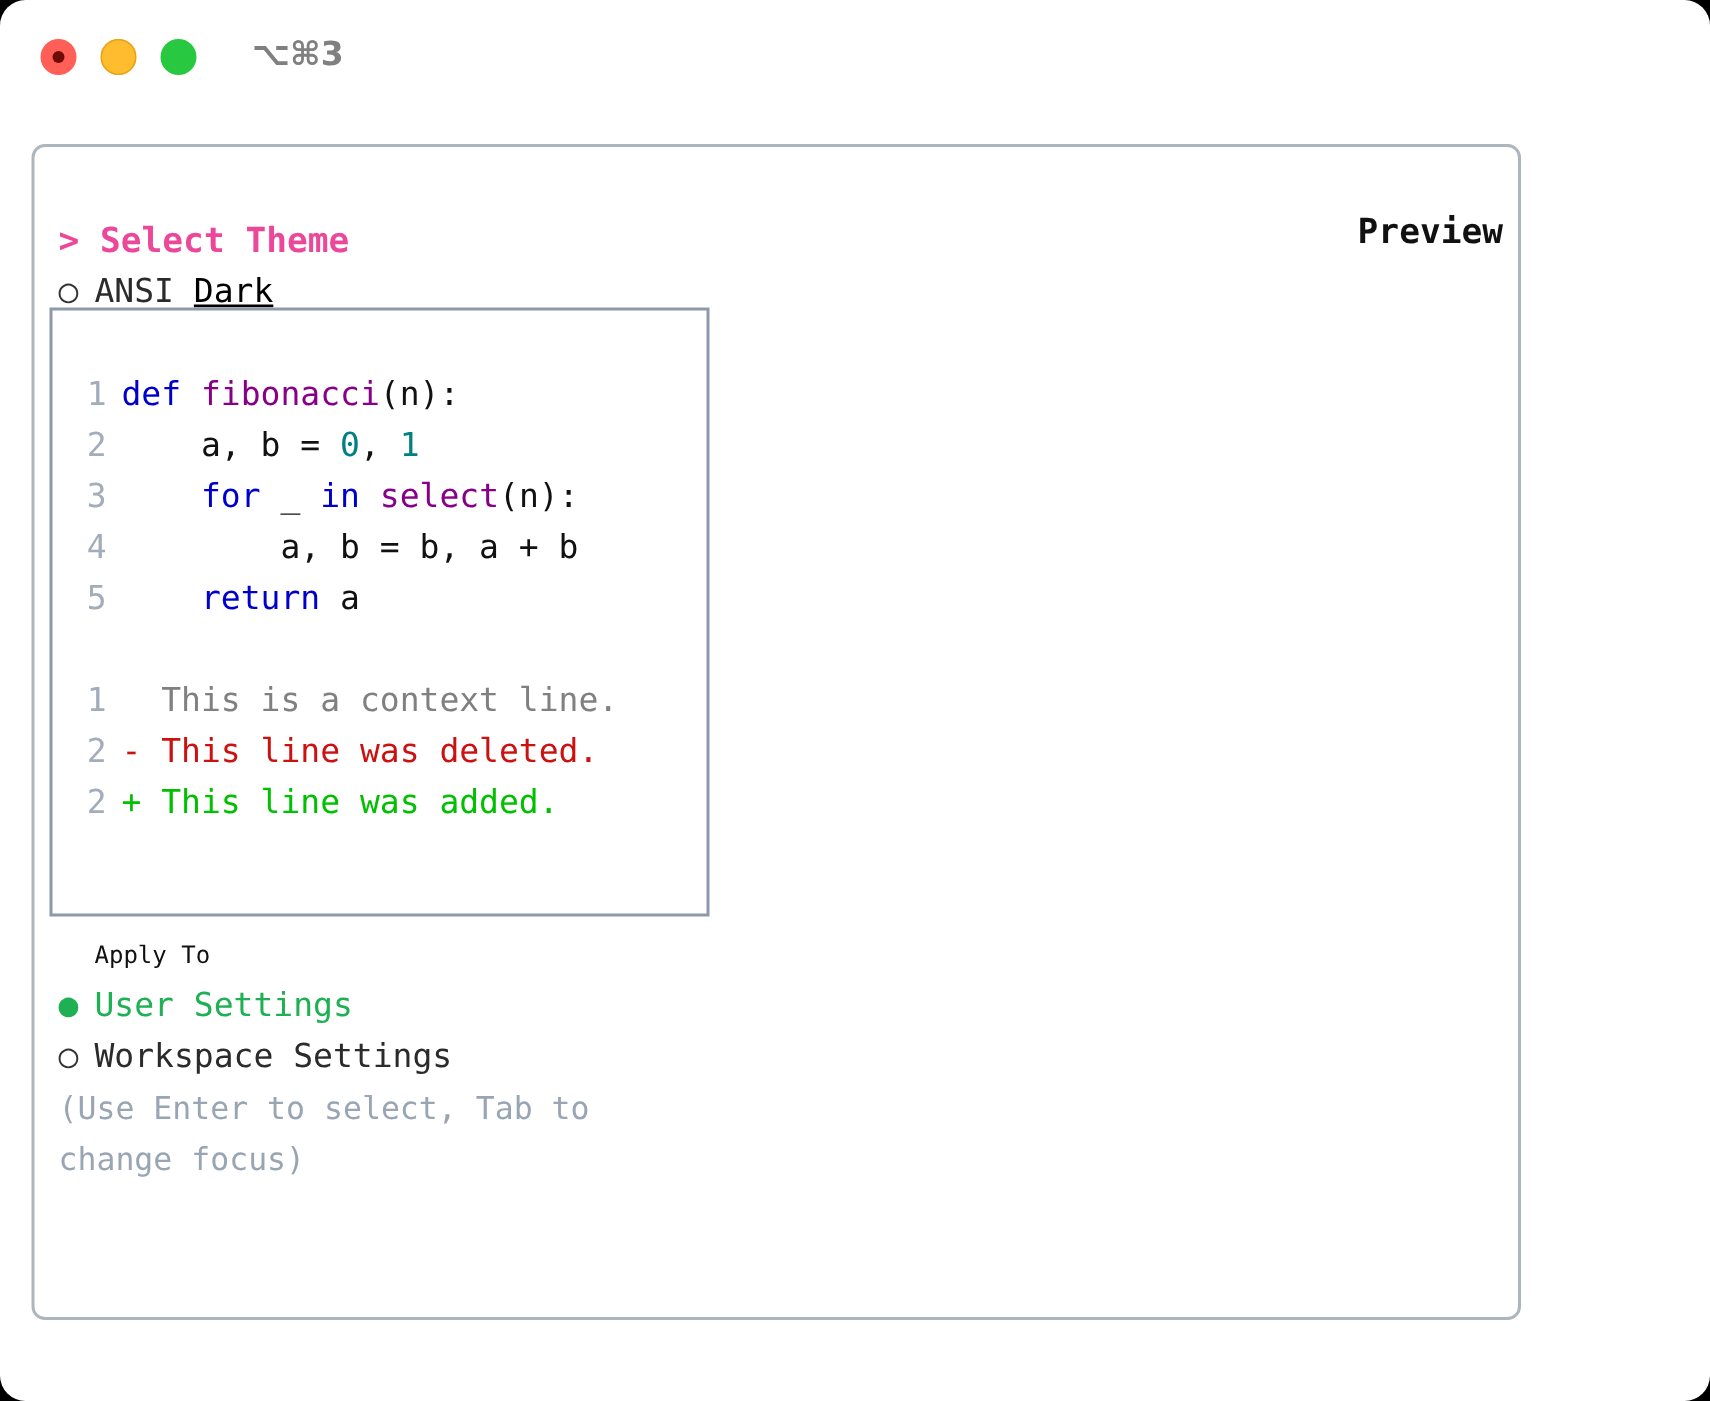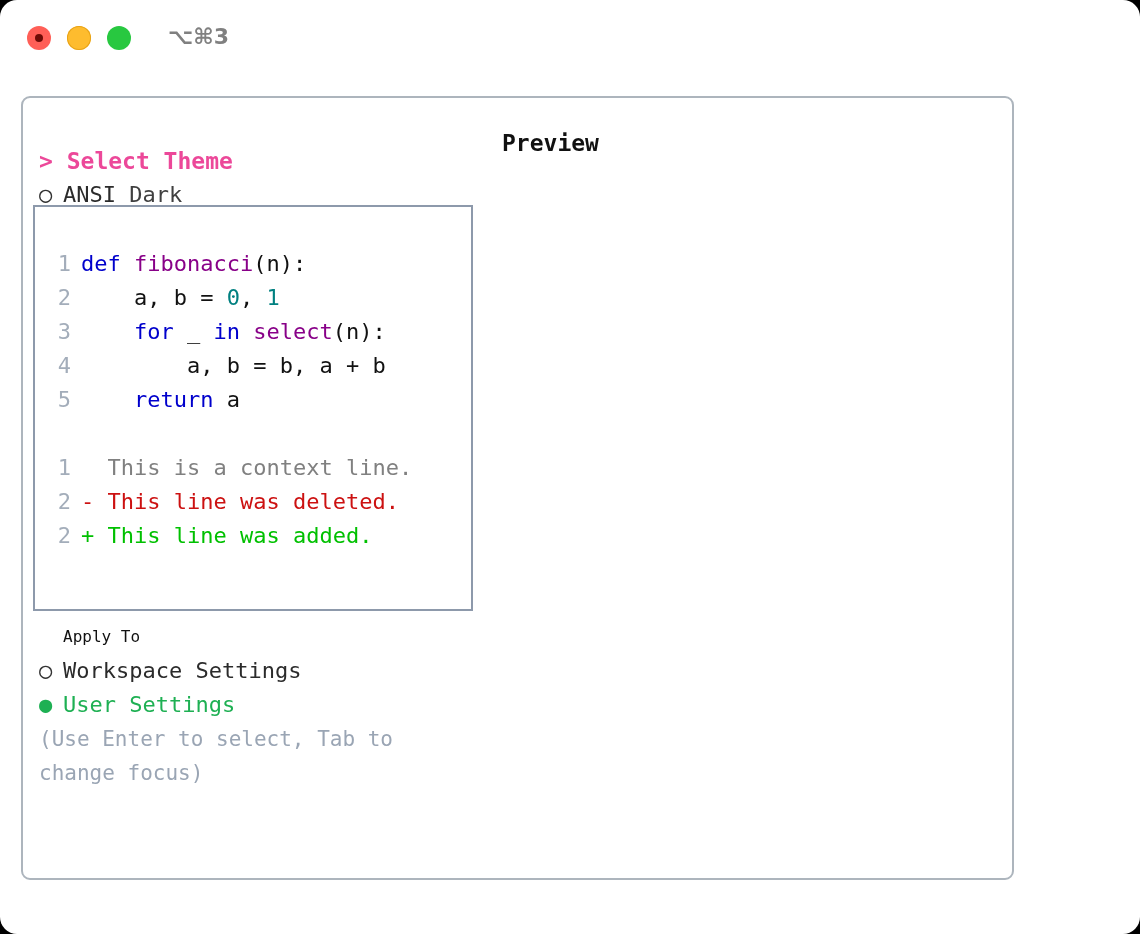--- a/index.html
+++ b/index.html
@@ -94,21 +94,22 @@
   }
   .bullet {
     display: inline-block;
     width: 24px;
     color: #333333;
   }
   .bullet.on { color: #1eb053; }
   .row-name { color: #2b2b2b; text-align: center; }
   .theme-row.selected .row-name { color: #1eb053; }
   .row-cat {
-    color: #404040;
+    color: #000000;
+    text-decoration: underline;
   }
 
   .section-gap { height: 34px; }
   .section-title {
     height: 34px;
     line-height: 34px;
     font-size: 16px;
     color: #111111;
     white-space: pre;
     padding-left: 24px;
@@ -119,22 +120,23 @@
     line-height: 34px;
     color: #9aa5b4;
     white-space: pre-line;
     width: 420px;
   }
 
   
   .right-col {
     position: absolute;
     left: 479px;
-    top: 28px;
+    top: 40px;
     width: 500px;
+    text-align: right;
   }
   .preview-title {
     font-size: 23px;
     font-weight: bold;
     color: #111111;
     height: 34px;
     line-height: 34px;
   }
   .preview-box {
     position: absolute;
@@ -202,22 +204,22 @@
           <div class="theme-row"><span class="bullet">○</span><span class="row-name">Ayu Light </span><span class="row-cat">Light</span></div>
           <div class="theme-row"><span class="bullet">○</span><span class="row-name">Default Light </span><span class="row-cat">Light</span></div>
           <div class="theme-row"><span class="bullet">○</span><span class="row-name">GitHub Light </span><span class="row-cat">Light</span></div>
           <div class="theme-row selected"><span class="bullet on">●</span><span class="row-name">Google Code </span><span class="row-cat">Light</span></div>
           <div class="theme-row"><span class="bullet">○</span><span class="row-name">XCode </span><span class="row-cat">Light</span></div>
         </div>
 
       <div class="section-gap"></div>
       <div class="section-title">Apply To</div>
       <div id="apply-list">
+          <div class="theme-row selected"><span class="bullet on">●</span><span class="row-name">User Settings</span></div>
           <div class="theme-row"><span class="bullet">○</span><span class="row-name">Workspace Settings</span></div>
-          <div class="theme-row selected"><span class="bullet on">●</span><span class="row-name">User Settings</span></div>
         </div>
 
       <div class="hint">(Use Enter to select, Tab to
 change focus)</div>
     </div>
 
     <div class="right-col">
       <div class="preview-title">Preview</div>
     </div>
 

